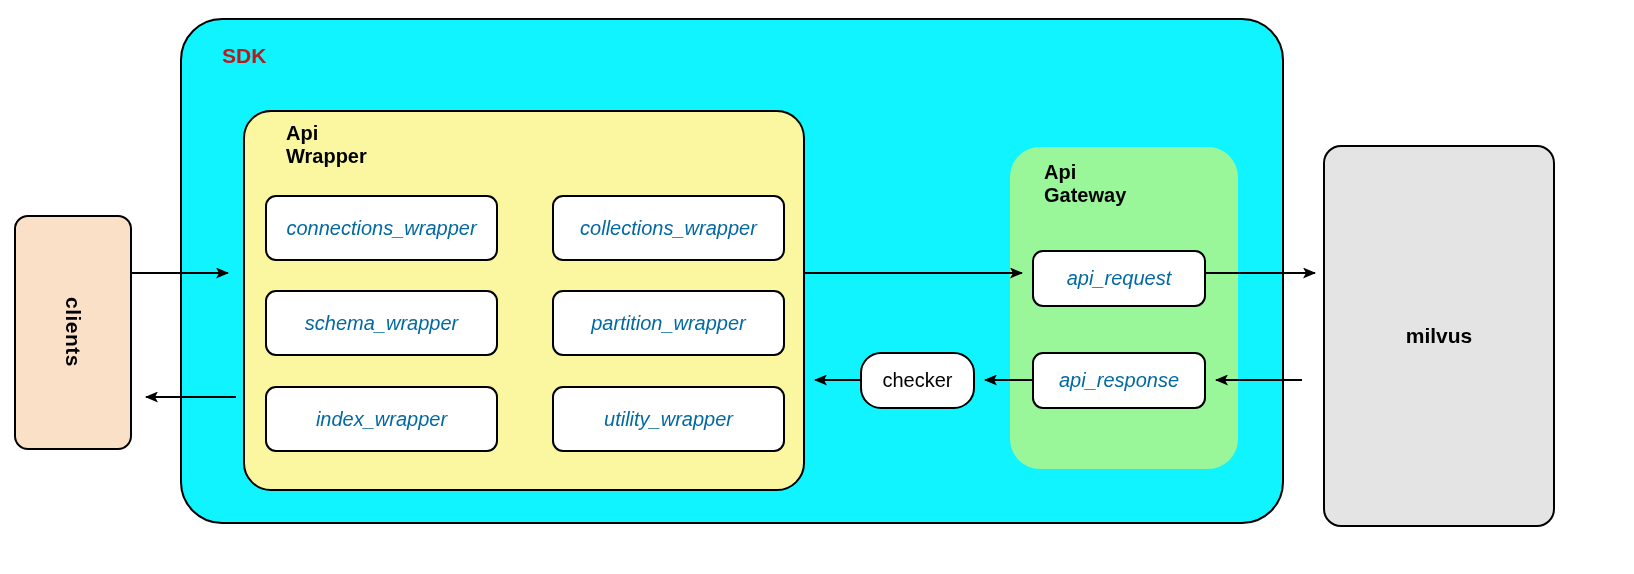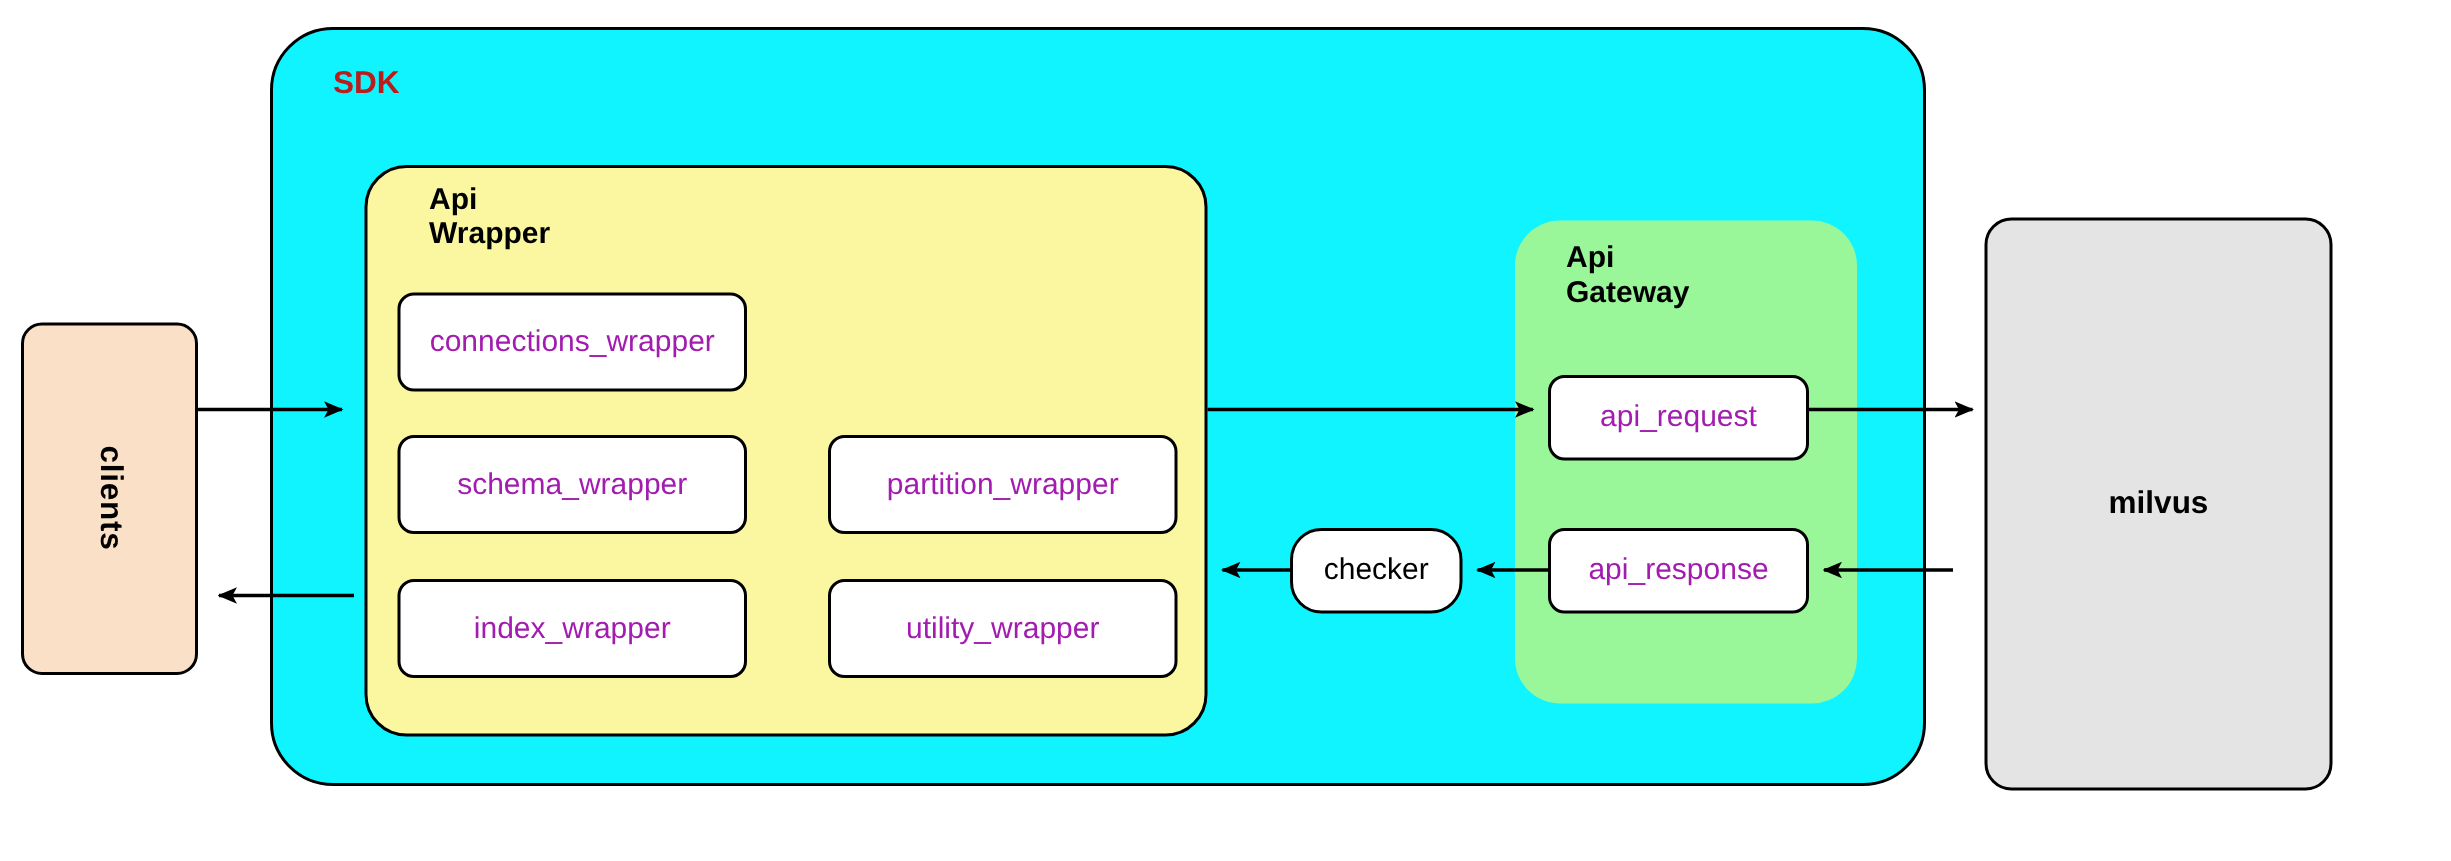--- a/index.html
+++ b/index.html
@@ -98,22 +98,23 @@
   .cell {
     position: absolute;
     box-sizing: border-box;
     background: #ffffff;
     border: 2px solid #000000;
     border-radius: 11px;
     display: flex;
     align-items: center;
     justify-content: center;
     font-size: 20px;
-    color: #a21caf;
+    color: #0369a1;
     white-space: nowrap;
+    font-style: italic;
   }
 
   
   .gateway-box {
     position: absolute;
     left: 1010px;
     top: 147px;
     width: 228px;
     height: 322px;
     background: #99f799;
@@ -182,20 +183,23 @@
     <div class="sdk-title">SDK</div>
   </div>
 
   <div class="box wrapper-box">
     <div class="wrapper-title">Api
 Wrapper</div>
   </div>
 
   <div class="cell" style="left:265px; top:195px; width:233px; height:66px;">
     <span>connections_wrapper</span>
+  </div>
+  <div class="cell" style="left:552px; top:195px; width:233px; height:66px;">
+    <span>collections_wrapper</span>
   </div>
   <div class="cell" style="left:265px; top:290px; width:233px; height:66px;">
     <span>schema_wrapper</span>
   </div>
   <div class="cell" style="left:552px; top:290px; width:233px; height:66px;">
     <span>partition_wrapper</span>
   </div>
   <div class="cell" style="left:265px; top:386px; width:233px; height:66px;">
     <span>index_wrapper</span>
   </div>

